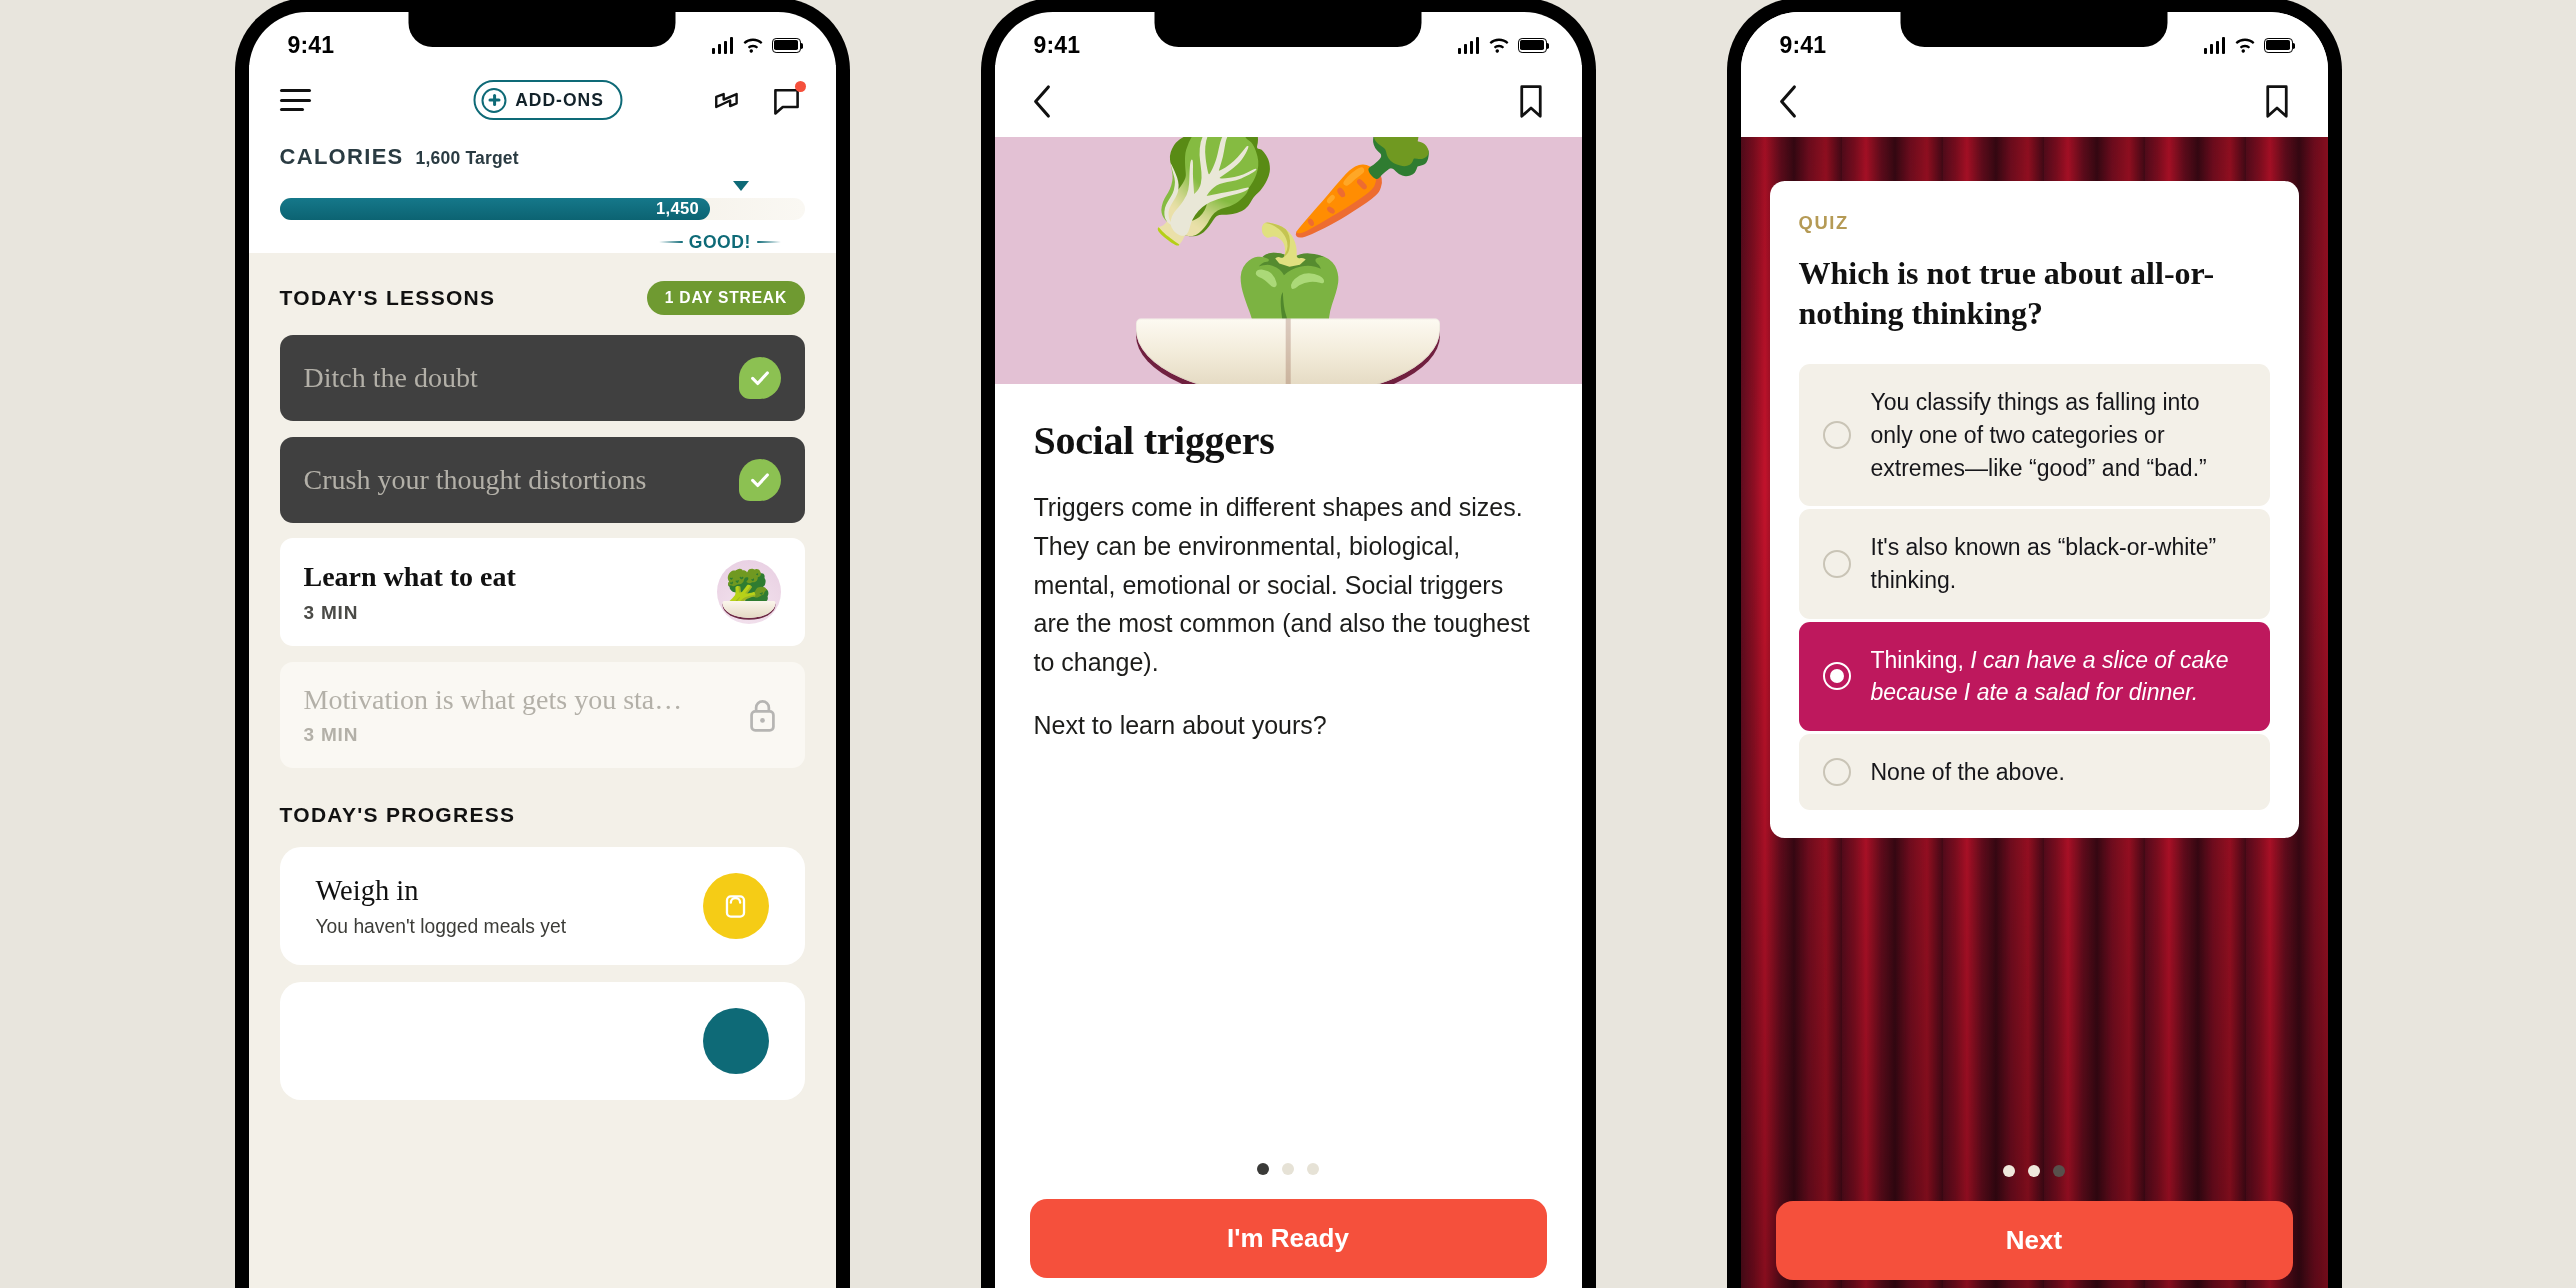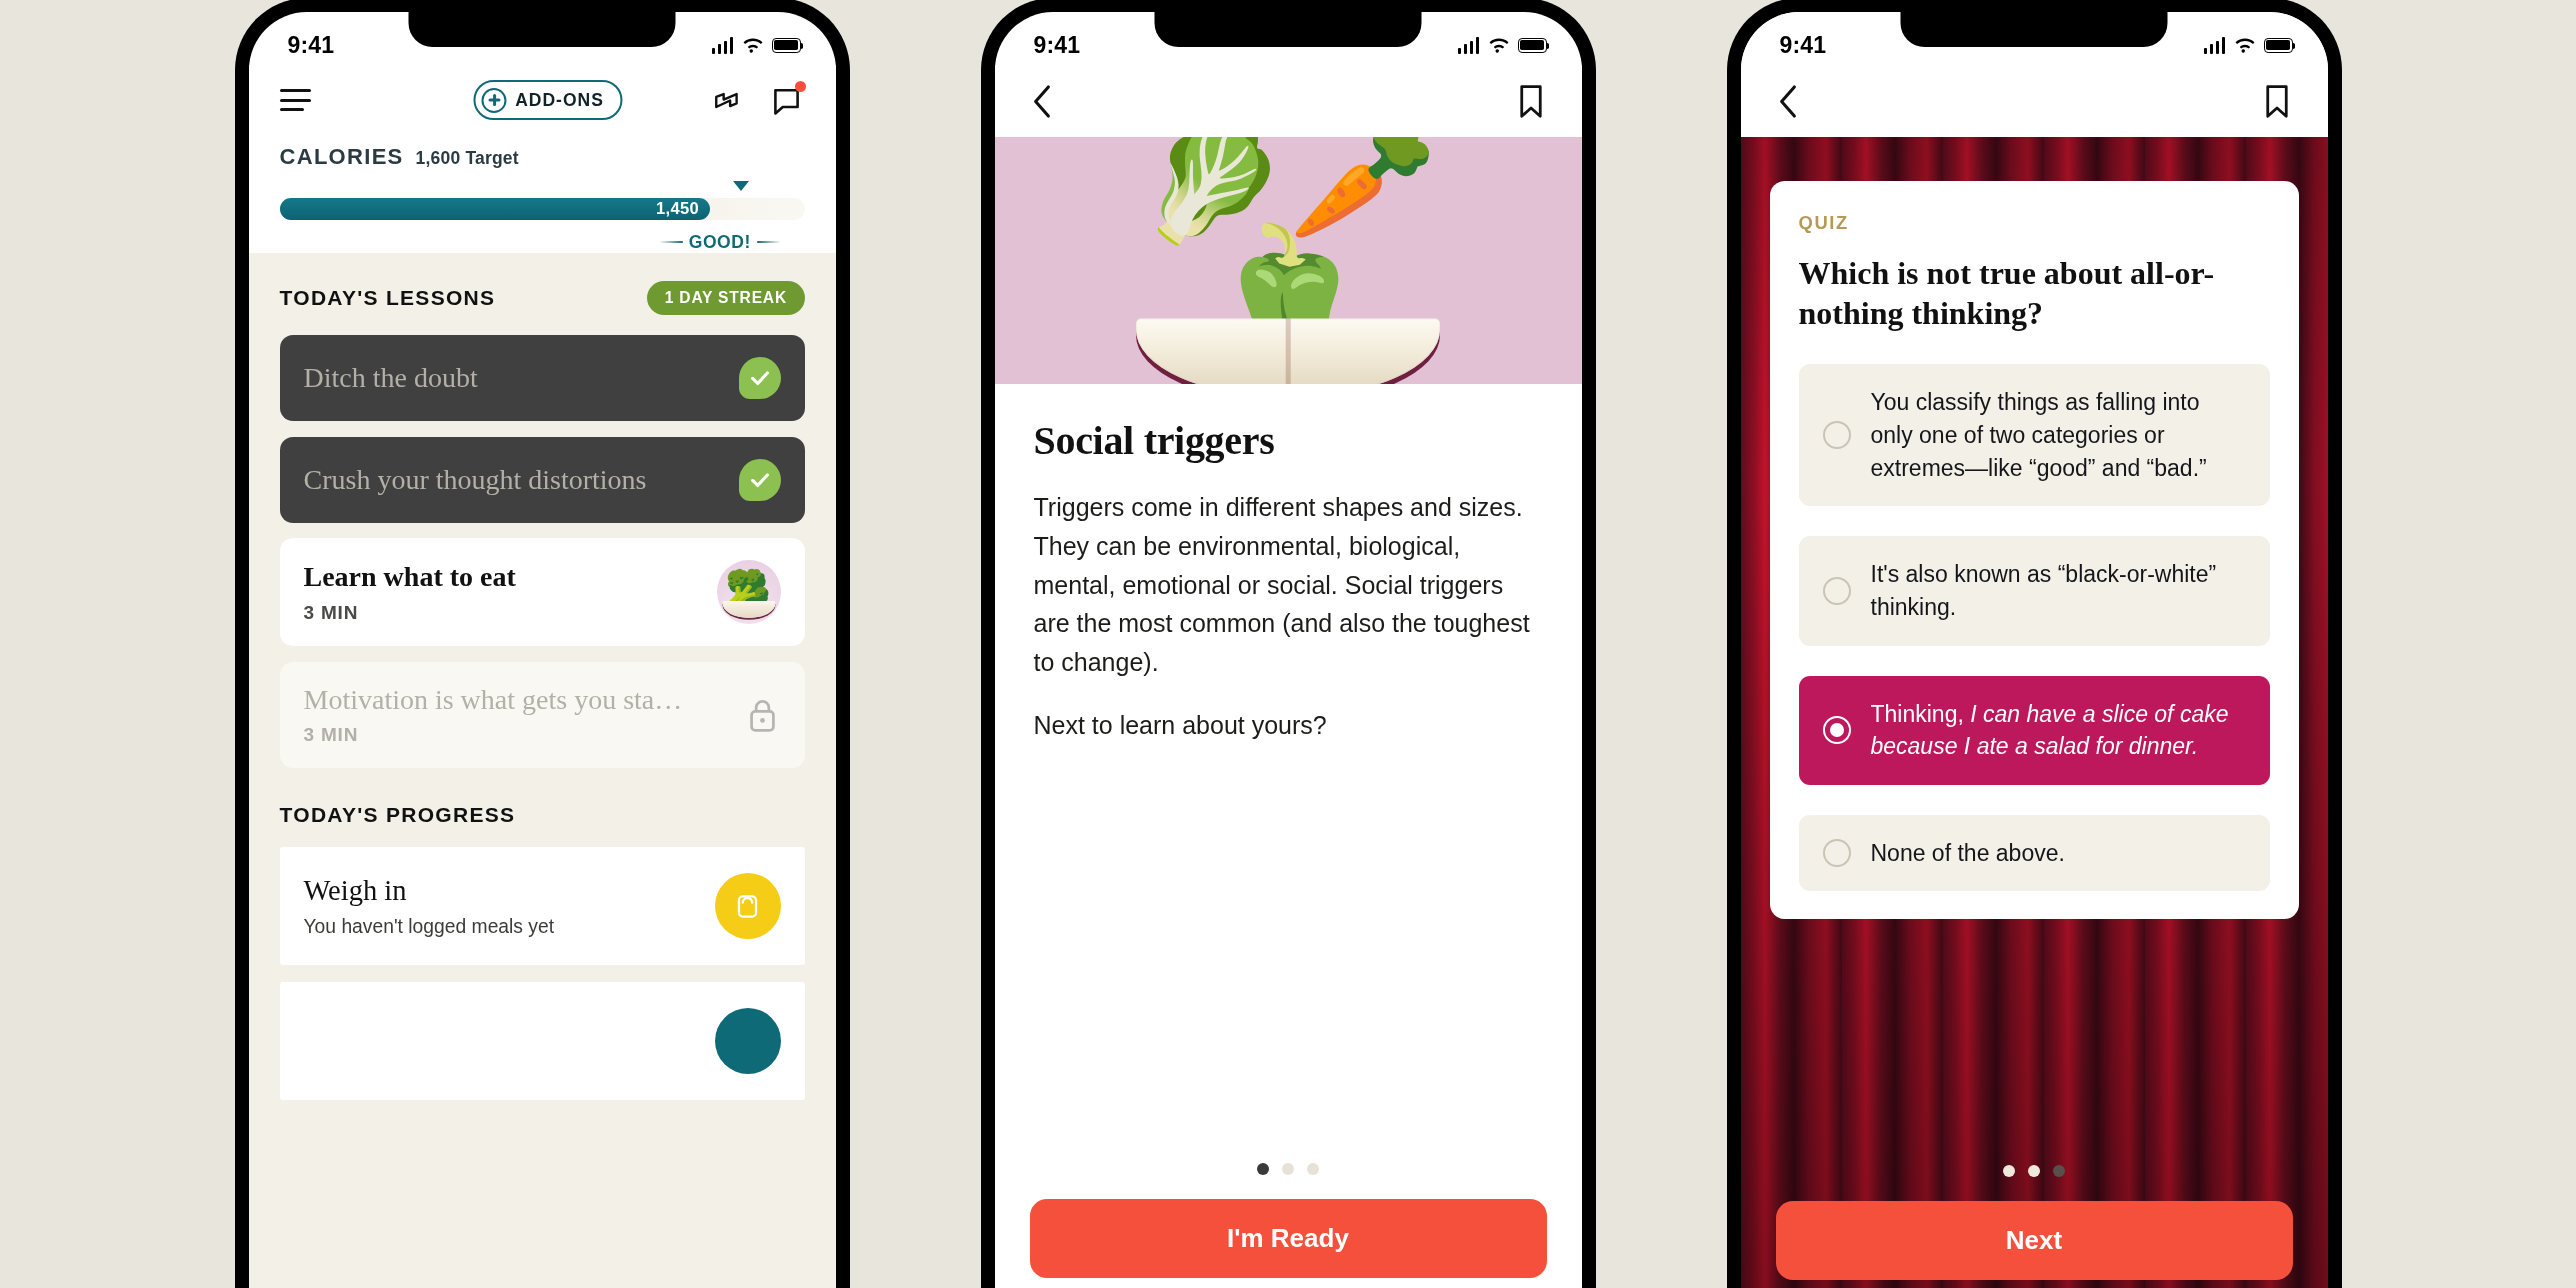--- a/index.html
+++ b/index.html
@@ -182,21 +182,21 @@
     width:64px;height:64px;flex:none;border-radius:50%;
     background: radial-gradient(circle at 50% 78%, #f3e3ee 0%, #ecd6e6 62%, #e7cde2 100%);
     position:relative; overflow:hidden;
   }
   .veg-emoji { position:absolute; left:50%; top:44%; transform:translate(-50%,-50%); font-size:37px; line-height:1;}
   .veg-book { position:absolute; left:50%; bottom:6.4px; transform:translateX(-50%); width:53px; height:16.6px;
     background:linear-gradient(180deg,#fbf6ec,#e4d9c4); border-radius: 1.8px 1.8px 50% 50%/1.8px 1.8px 90% 90%;
     box-shadow:0 1.8px 0 #6d2a45; }
 
   .progcard {
-    background:#fff; border-radius:3px; padding: 26px 24px;
+    background:#fff; border-radius:21px; padding: 26px 36px;
     display:flex; align-items:center; justify-content:space-between;
     min-height:109px; margin-bottom:17px; cursor:pointer;
   }
   .progcard .ptitle { font-family:"Liberation Serif",serif; font-size:28.5px; color:#111; }
   .progcard .psub { font-size:19.3px; color:#3c3c38; margin-top:9.2px; }
   .pill-icon { width:66px;height:66px;border-radius:50%; flex:none;
     display:flex;align-items:center;justify-content:center; }
   .pill-icon.yellow{ background:#f5cc16; }
   .pill-icon.teal{ background:#0e6a77; }
 
@@ -254,21 +254,21 @@
   .quizcard {
     position:absolute; left:29px; right:29px; top:169px;
     background:#fff; border-radius:14.7px; padding: 31px 29px 28px 29px;
     z-index: 5;
   }
   .quiz-kicker { font-size:18.4px; font-weight:700; letter-spacing:1.6px; color:#b59a55; }
   .quiz-q {
     font-family:"Liberation Serif", serif; font-size:32px; font-weight:700;
     line-height:1.26; color:#111; margin-top:18.4px;
   }
-  .answers { margin-top: 31px; display:flex; flex-direction:column; gap:30px; }
+  .answers { margin-top: 31px; display:flex; flex-direction:column; gap:3px; }
   .answer {
     background:#f3f0e8; border-radius:11px; padding: 22px 24px;
     display:flex; align-items:center; gap:20px; cursor:pointer;
   }
   .answer.selected { background:#be185d; }
   .radio {
     width:28px;height:28px;border-radius:50%;
     border:2.3px solid #c9c4b6; flex:none; background:transparent;
   }
   .answer.selected .radio {

